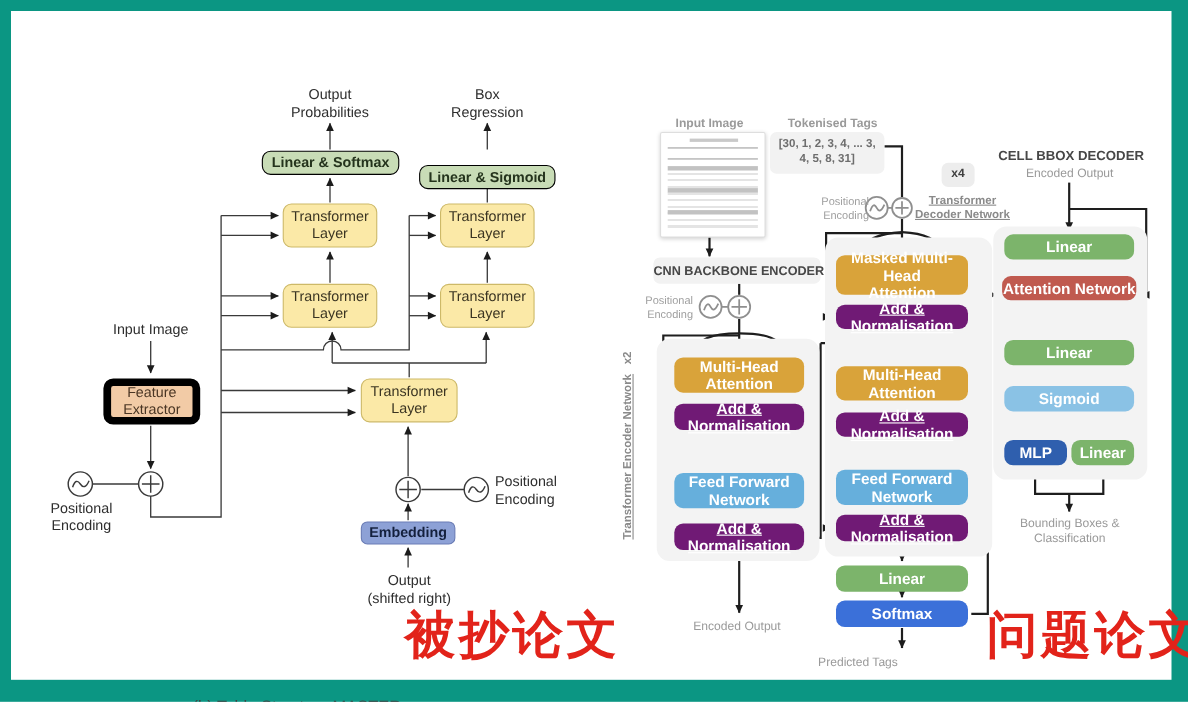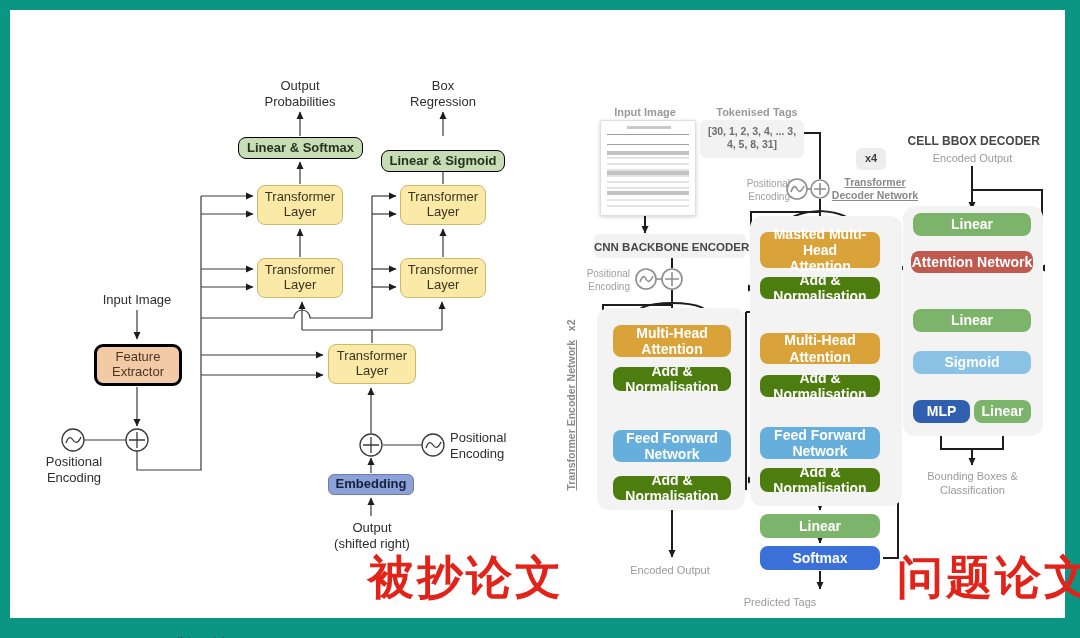--- a/index.html
+++ b/index.html
@@ -7,27 +7,27 @@
           font-family:"Liberation Sans",sans-serif;}
   .white{position:absolute;left:10px;top:10px;width:1055px;height:608px;background:#ffffff;}
   .lines{position:absolute;left:0;top:0;pointer-events:none;}
   .lbl{position:absolute;white-space:pre-line;line-height:1.25;}
   .box{position:absolute;display:flex;align-items:center;justify-content:center;text-align:center;
        border-radius:8px;white-space:pre-line;line-height:1.15;box-sizing:border-box;}
   
   .dtxt{color:#2e2e2e;font-size:13px;text-align:center;}
   .ybox{background:#fbe9a7;border:1px solid #cdb968;color:#3a3422;font-size:13px;font-weight:500;}
   .gbox{background:#c8dcb6;border:1px solid #000000;color:#24331c;font-size:13px;font-weight:600;}
-  .fbox{background:#f2cba6;border:3px solid #000000;color:#4a3624;font-size:13px;font-weight:500;border-radius:9px;}
+  .fbox{background:#f2cba6;border:7px solid #000000;color:#4a3624;font-size:13px;font-weight:500;border-radius:9px;}
   .ebox{background:#8da1d6;border:1px solid #6a7cb5;color:#14203d;font-size:13px;font-weight:600;border-radius:6px;}
   
   .grp{position:absolute;background:#f3f3f3;border-radius:12px;}
   .chip{position:absolute;background:#f2f2f2;border-radius:6px;}
   .wb{color:#ffffff;font-weight:bold;font-size:14px;}
-  .gold{background:#d9a33a;} .gold2{background:#4d7c0f;}
+  .gold{background:#d9a33a;} .gold2{background:#701a75;text-decoration:underline;}
   .ffn{background:#66afdc;} .grn{background:#7cb46b;}
   .sfm{background:#3b70d9;} .attn{background:#c05a4f;}
   .sig{background:#8ac2e5;text-align:center;} .mlp{background:#2f5fae;}
   .gray{color:#9a9a9a;font-size:11px;text-align:center;}
   .gray-sm{color:#9f9f9f;font-size:10px;}
   .bold-hd{color:#474747;font-weight:bold;font-size:11.5px;text-align:right;white-space:nowrap;}
   .netlbl{color:#8a8a8a;font-weight:bold;font-size:10.5px;text-align:center;}
   .u{text-decoration:underline;}
   
   .red{position:absolute;color:#e2231a;font-weight:700;font-size:46px;letter-spacing:3px;

